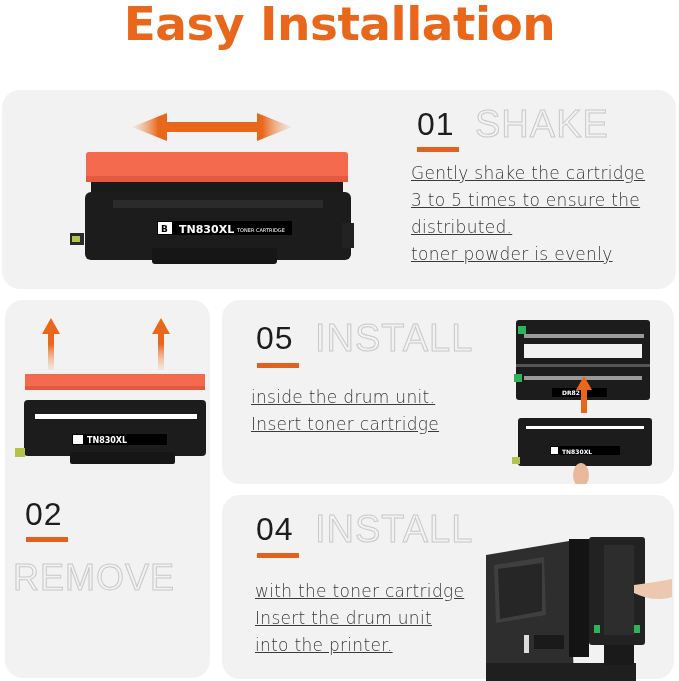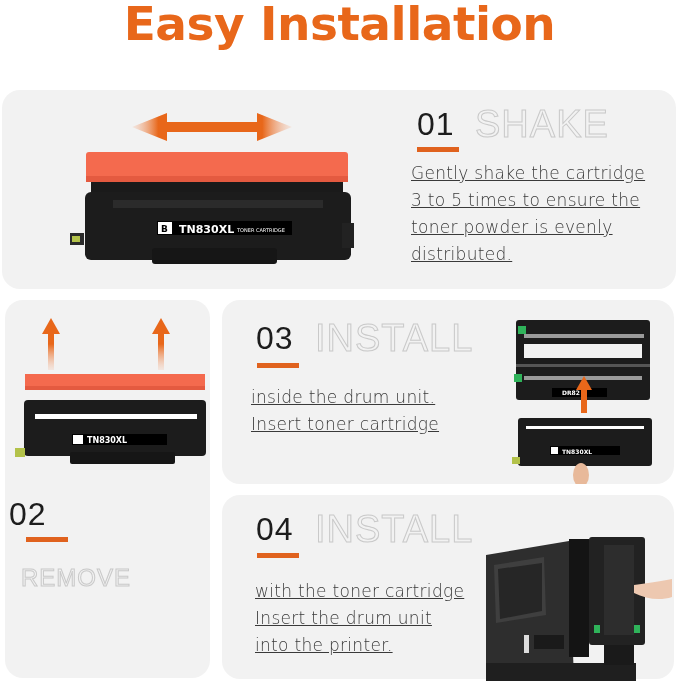--- a/index.html
+++ b/index.html
@@ -69,22 +69,22 @@
     <rect x="13" y="125" width="14" height="12" fill="#2a2a2a"></rect>
     <rect x="15" y="128" width="8" height="6" fill="#b3c24a"></rect>
     <rect x="285" y="115" width="12" height="25" fill="#222"></rect>
   </svg>
   <div class="num" style="left:415px;top:14px">01</div>
   <div class="word" style="left:473px;top:14px">SHAKE</div>
   <div class="bar" style="left:415px;top:57px"></div>
   <div class="desc" style="left:409px;top:70px">
     <div>Gently shake the cartridge</div>
     <div>3 to 5 times to ensure the</div>
+    <div>distributed.</div>
     <div>toner powder is evenly</div>
-    <div>distributed.</div>
   </div>
 </div>
 
 <div class="card c2">
   <svg class="img" style="left:5px;top:10px" width="200" height="160" viewBox="0 0 200 160">
     <defs>
       <linearGradient id="fadeU" x1="0" y1="1" x2="0" y2="0">
           <stop offset="0" stop-color="#f3b89a" stop-opacity="0.2"></stop>
           <stop offset="0.5" stop-color="#e8671a"></stop>
         </linearGradient>
@@ -96,27 +96,27 @@
     <rect x="15" y="64" width="180" height="14" fill="#f46a4e"></rect>
     <rect x="15" y="76" width="180" height="4" fill="#e45a40"></rect>
     <rect x="14" y="90" width="182" height="56" rx="4" fill="#1c1c1c"></rect>
     <rect x="25" y="104" width="162" height="5" fill="#fff"></rect>
     <rect x="62" y="124" width="95" height="11" fill="#000"></rect>
     <rect x="63" y="125" width="10" height="9" fill="#fff"></rect>
     <text x="77" y="133" font-family="DejaVu Sans" font-size="8" font-weight="bold" fill="#fff">TN830XL</text>
     <rect x="60" y="142" width="105" height="12" rx="2" fill="#161616"></rect>
     <rect x="5" y="138" width="10" height="9" fill="#b3c24a"></rect>
   </svg>
-  <div class="num" style="left:4px;top:194px">02</div>
+  <div class="num" style="left:20px;top:194px">02</div>
   <div class="bar" style="left:21px;top:237px"></div>
-  <div class="word" style="left:16px;top:258px;font-size:24px">REMOVE</div>
+  <div class="word" style="left:8px;top:258px;font-size:36px">REMOVE</div>
 </div>
 
 <div class="card c3">
-  <div class="num" style="left:34px;top:18px">03</div>
+  <div class="num" style="left:34px;top:18px">05</div>
   <div class="word" style="left:93px;top:18px">INSTALL</div>
   <div class="bar" style="left:35px;top:63px"></div>
   <div class="desc" style="left:29px;top:84px">
     <div>inside the drum unit.</div>
     <div>Insert toner cartridge</div>
   </div>
   <svg class="img" style="left:288px;top:18px" width="150" height="166" viewBox="0 0 150 166">
     <rect x="6" y="2" width="134" height="80" rx="3" fill="#1c1c1c"></rect>
     <rect x="14" y="16" width="120" height="4" fill="#9a9a9a"></rect>
     <rect x="14" y="26" width="118" height="14" fill="#f2f2f2"></rect>

